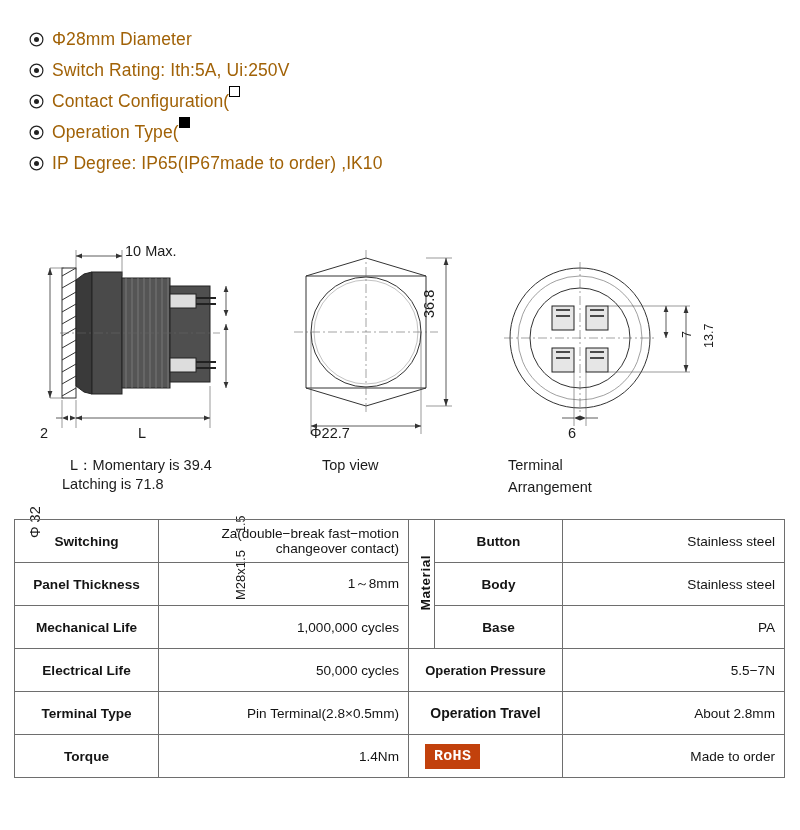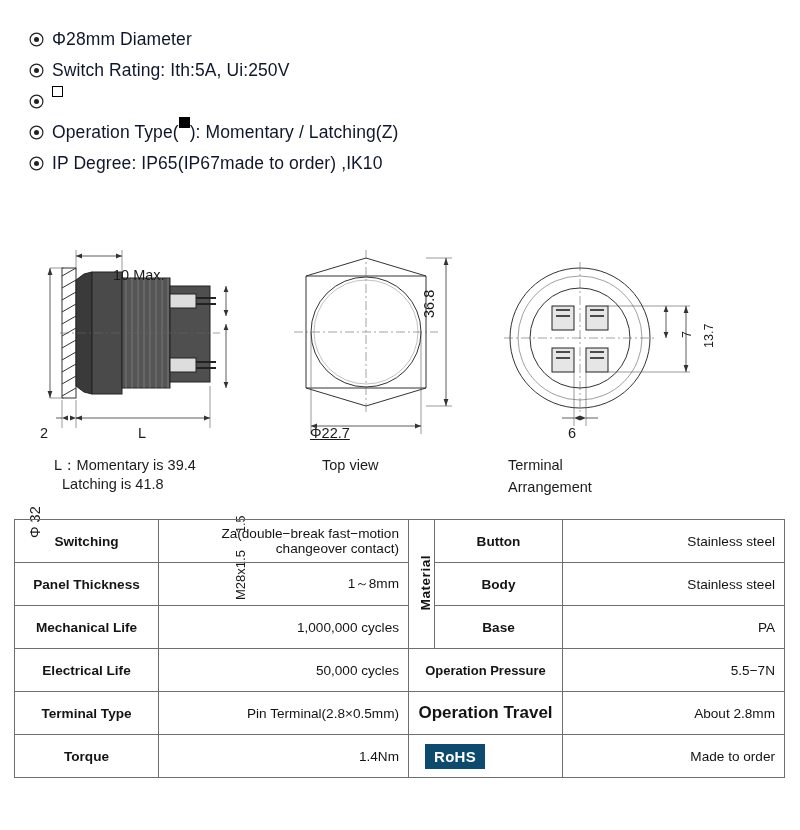--- a/index.html
+++ b/index.html
@@ -11,21 +11,21 @@
     position:relative;
     overflow:hidden;
   }
   
   .specs{
     position:absolute;left:28px;top:24px;width:740px;
   }
   .spec-row{
     display:flex;align-items:flex-start;
     font-size:17.5px;line-height:31px;
-    color:#0f172a;
+    color:#a16207;
     letter-spacing:.1px;
   }
   .bullet{
     width:17px;height:31px;flex:0 0 17px;
     display:flex;align-items:center;justify-content:center;
     margin-right:7px;
   }
   .bullet svg{display:block;}
   .sq-filled{
     display:inline-block;width:11px;height:11px;background:#000;
@@ -76,22 +76,22 @@
     width:22px;text-align:center;font-weight:bold;font-size:13px;
     padding:0;
   }
   .vert{
     writing-mode:vertical-rl;
     transform:rotate(180deg);
     white-space:nowrap;
     letter-spacing:.5px;
   }
   .rohs{
-    display:inline-block;background:#0c4a6e;color:#fff;font-weight:bold;
-    font-size:15px;padding:4px 9px;letter-spacing:.3px;
+    display:inline-block;background:#c2410c;color:#fff;font-weight:bold;
+    font-size:15px;padding:4px 9px;letter-spacing:.3px;font-family:Liberation Mono, monospace;
   }
   .two-line{line-height:15px;}
 </style>
 </head>
 <body>
 
 <div class="specs">
 
   <div class="spec-row">
     <span class="bullet">
@@ -113,33 +113,33 @@
     <span>Switch Rating: Ith:5A, Ui:250V</span>
   </div>
 
   <div class="spec-row">
     <span class="bullet">
       <svg width="15" height="15" viewBox="0 0 15 15">
           <circle cx="7.5" cy="7.5" r="6.4" fill="none" stroke="#222" stroke-width="1.2"></circle>
           <circle cx="7.5" cy="7.5" r="2.5" fill="#222"></circle>
         </svg>
     </span>
+    <span>Contact Configuration(</span>
     <span class="sq-open"></span>
   </div>
 
   <div class="spec-row">
     <span class="bullet">
       <svg width="15" height="15" viewBox="0 0 15 15">
           <circle cx="7.5" cy="7.5" r="6.4" fill="none" stroke="#222" stroke-width="1.2"></circle>
           <circle cx="7.5" cy="7.5" r="2.5" fill="#222"></circle>
         </svg>
     </span>
     <span>Operation Type(</span>
     <span class="sq-filled"></span>
-    <span>): Momentary / Latching(Z)</span>
   </div>
 
 
   <div class="spec-row">
     <span class="bullet">
       <svg width="15" height="15" viewBox="0 0 15 15">
           <circle cx="7.5" cy="7.5" r="6.4" fill="none" stroke="#222" stroke-width="1.2"></circle>
           <circle cx="7.5" cy="7.5" r="2.5" fill="#222"></circle>
         </svg>
     </span>
@@ -220,28 +220,28 @@
       <line x1="36" y1="190" x2="42" y2="190" stroke="#333" stroke-width="0.8"></line>
       <line x1="56" y1="190" x2="62" y2="190" stroke="#333" stroke-width="0.8"></line>
       <polygon points="42,190 48,187.6 48,192.4" fill="#333" stroke="none"></polygon>
       <polygon points="56,190 50,187.6 50,192.4" fill="#333" stroke="none"></polygon>
       <line x1="56" y1="190" x2="190" y2="190" stroke="#333" stroke-width="0.8"></line>
       <polygon points="56,190 62,187.6 62,192.4" fill="#333" stroke="none"></polygon>
       <polygon points="190,190 184,187.6 184,192.4" fill="#333" stroke="none"></polygon>
     </g>
   </svg>
 
-  <div class="caption" style="left:113px;top:14px;margin-top:24px;">10 Max.</div>
+  <div class="caption" style="left:125px;top:14px;">10 Max.</div>
   <div class="caption" style="left:26px;top:310px;transform:rotate(-90deg);transform-origin:left top;white-space:nowrap;">Φ 32</div>
   <div class="caption" style="left:232px;top:305px;font-size:12.5px;transform:rotate(-90deg);transform-origin:left top;white-space:nowrap;">1.5</div>
   <div class="caption" style="left:232px;top:372px;font-size:13px;transform:rotate(-90deg);transform-origin:left top;white-space:nowrap;">M28x1.5</div>
   <div class="caption" style="left:40px;top:196px;">2</div>
   <div class="caption" style="left:138px;top:196px;">L</div>
-  <div class="caption" style="left:54px;top:228px;">L：Momentary is 39.4</div>
-  <div class="caption" style="left:62px;top:247px;">Latching is 41.8</div>
+  <div class="caption" style="left:70px;top:228px;">L：Momentary is 39.4</div>
+  <div class="caption" style="left:62px;top:247px;">Latching is 71.8</div>
 
   <svg width="200" height="215" viewBox="0 0 200 215" style="position:absolute;left:276px;top:10px;">
     <g stroke="#333" fill="none" stroke-width="1">
 
       <polygon points="30,38 90,20 150,38 150,150 90,168 30,150" fill="none" stroke="#333"></polygon>
       <line x1="30" y1="38" x2="150" y2="38" stroke="#333"></line>
       <line x1="30" y1="150" x2="150" y2="150" stroke="#333"></line>
 
       <circle cx="90" cy="94" r="55" stroke="#333" fill="none"></circle>
       <circle cx="90" cy="94" r="52" stroke="#999" fill="none" stroke-width="0.6"></circle>
@@ -257,21 +257,21 @@
 
       <line x1="35" y1="94" x2="35" y2="196" stroke="#555" stroke-width="0.6"></line>
       <line x1="145" y1="94" x2="145" y2="196" stroke="#555" stroke-width="0.6"></line>
       <line x1="35" y1="188" x2="145" y2="188" stroke="#333" stroke-width="0.8"></line>
       <polygon points="35,188 41,185.6 41,190.4" fill="#333" stroke="none"></polygon>
       <polygon points="145,188 139,185.6 139,190.4" fill="#333" stroke="none"></polygon>
     </g>
   </svg>
 
   <div class="caption" style="left:420px;top:90px;transform:rotate(-90deg);transform-origin:left top;white-space:nowrap;">36.8</div>
-  <div class="caption" style="left:310px;top:196px;text-decoration:underline;">Φ22.7</div>
+  <div class="caption" style="left:310px;top:196px;">Φ22.7</div>
   <div class="caption" style="left:322px;top:228px;">Top view</div>
 
   <svg width="220" height="200" viewBox="0 0 220 200" style="position:absolute;left:490px;top:20px;">
     <g stroke="#333" fill="none" stroke-width="1">
       <circle cx="90" cy="90" r="70" stroke="#333"></circle>
       <circle cx="90" cy="90" r="62" stroke="#777" stroke-width="0.7"></circle>
       <circle cx="90" cy="90" r="50" stroke="#333"></circle>
 
       <rect x="62" y="58" width="22" height="24" fill="#e6e6e6" stroke="#222"></rect>
       <rect x="96" y="58" width="22" height="24" fill="#e6e6e6" stroke="#222"></rect>
@@ -350,21 +350,21 @@
       </tr>
       <tr>
         <td class="lbl">Electrical Life</td>
         <td class="val">50,000 cycles</td>
         <td class="lbl" colspan="2" style="font-size:13px">Operation Pressure</td>
         <td class="val">5.5−7N</td>
       </tr>
       <tr>
         <td class="lbl">Terminal Type</td>
         <td class="val">Pin Terminal(2.8×0.5mm)</td>
-        <td class="lbl" colspan="2" style="font-size:17px">Operation Travel</td>
+        <td class="lbl" colspan="2" style="font-size:14px">Operation Travel</td>
         <td class="val">About 2.8mm</td>
       </tr>
       <tr>
         <td class="lbl">Torque</td>
         <td class="val">1.4Nm</td>
         <td class="lbl" colspan="2" style="text-align:left;padding-left:16px">
           <span class="rohs">RoHS</span>
         </td>
         <td class="val">Made to order</td>
       </tr>

